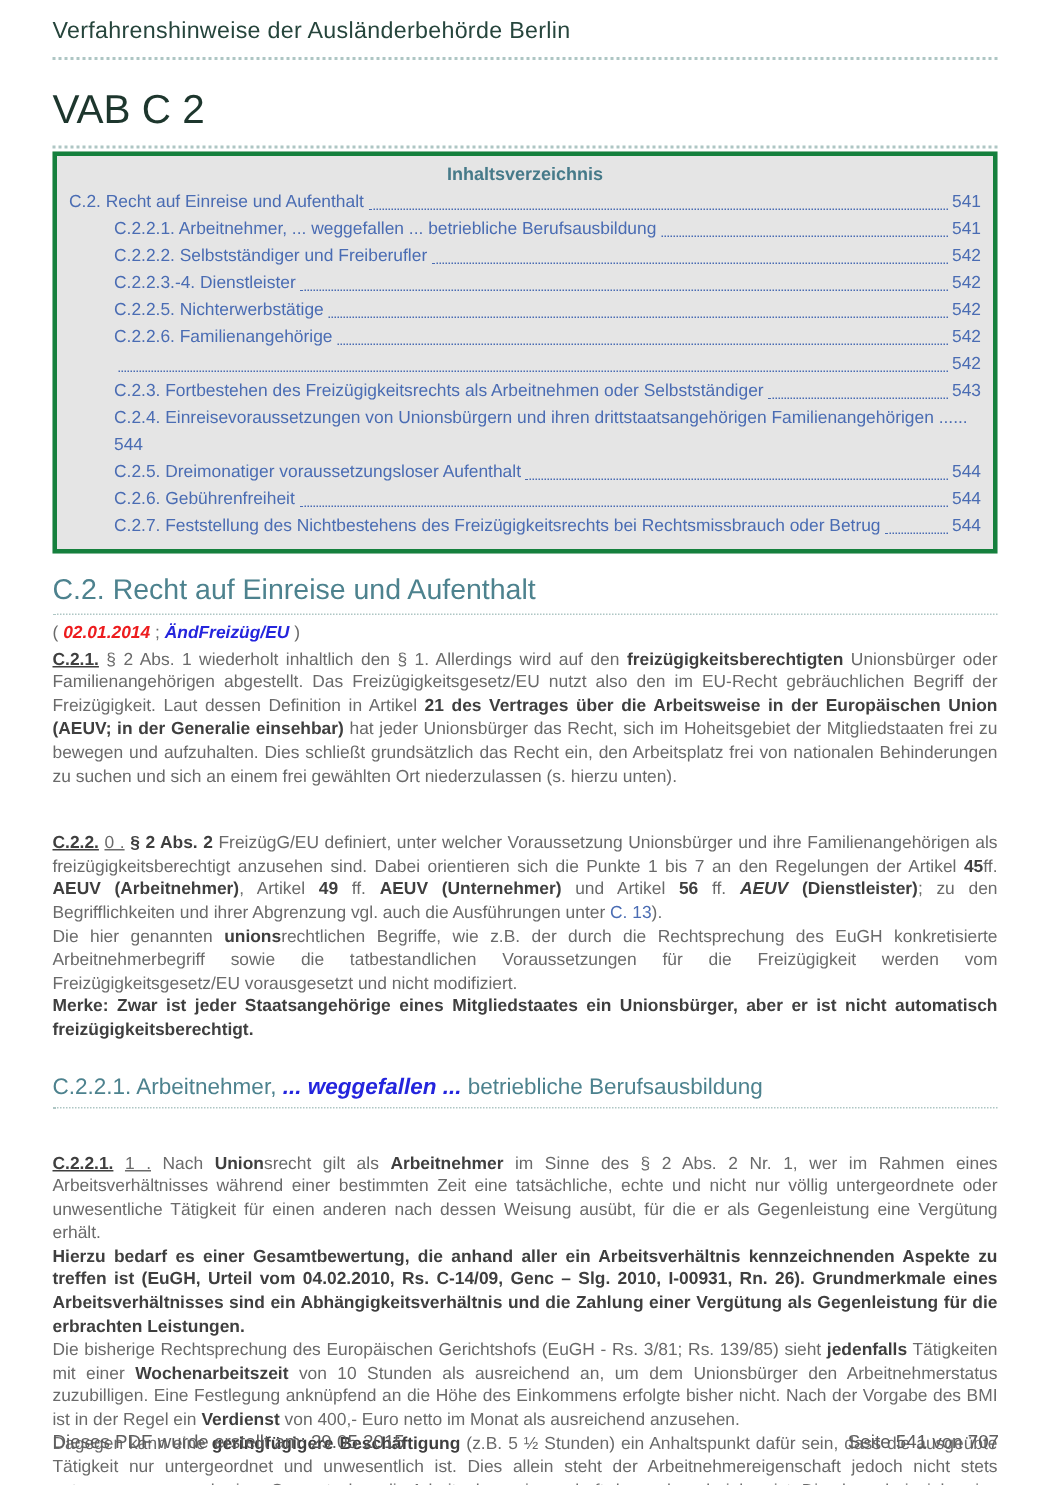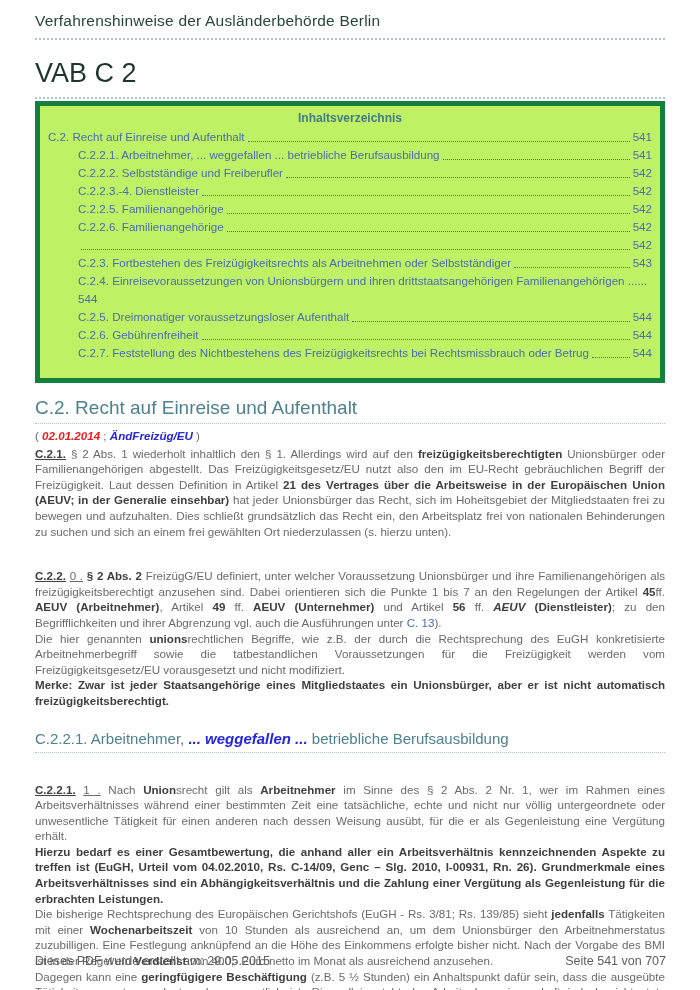--- a/index.html
+++ b/index.html
@@ -12,22 +12,22 @@
   .doc-header-title {
     font-size:15.5px; color:#26453c; padding-bottom:8px;
     border-bottom:2px dotted #aec6c4; letter-spacing:0.2px;
   }
   .page-title {
     font-size:27px; font-weight:normal; color:#1d362d;
     margin:18px 0 0 0; padding-bottom:8px; border-bottom:2px dotted #aec6c4;
   }
 
   .toc-box {
-    margin-top:2px; background:#bef264; border:5px solid #15803d;
-    padding:3px 8px 16px 8px;
+    margin-top:2px; background:#e5e5e5; border:3px solid #15803d;
+    padding:3px 8px 6px 8px;
   }
   .toc-title { text-align:center; color:#467a89; font-weight:bold; font-size:12px; line-height:19px; }
   .toc-entry { display:flex; align-items:flex-end; color:#4a6cb3; font-size:11.6px; line-height:18px; }
   .toc-entry.indent { padding-left:30px; }
   .toc-entry.wrap { display:block; }
   .toc-label { white-space:nowrap; }
   .toc-entry.wrap .toc-label { white-space:normal; display:inline;text-align:center; }
   .toc-leader { flex:1; border-bottom:1px dotted #4a6cb3; margin:0 3px 4px 3px; min-width:8px; }
 
   h2.section-heading {
@@ -75,31 +75,31 @@
           <span class="toc-label">C.2. Recht auf Einreise und Aufenthalt</span>
           <span class="toc-leader"></span>
           <span class="toc-page">541</span>
         </div>
         <div class="toc-entry indent">
           <span class="toc-label">C.2.2.1. Arbeitnehmer, ... weggefallen ... betriebliche Berufsausbildung</span>
           <span class="toc-leader"></span>
           <span class="toc-page">541</span>
         </div>
         <div class="toc-entry indent">
-          <span class="toc-label">C.2.2.2. Selbstständige und Freiberufler</span>
+          <span class="toc-label">C.2.2.2. Selbstständiger und Freiberufler</span>
           <span class="toc-leader"></span>
           <span class="toc-page">542</span>
         </div>
         <div class="toc-entry indent">
           <span class="toc-label">C.2.2.3.-4. Dienstleister</span>
           <span class="toc-leader"></span>
           <span class="toc-page">542</span>
         </div>
         <div class="toc-entry indent">
-          <span class="toc-label">C.2.2.5. Familienangehörige</span>
+          <span class="toc-label">C.2.2.5. Nichterwerbstätige</span>
           <span class="toc-leader"></span>
           <span class="toc-page">542</span>
         </div>
         <div class="toc-entry indent">
           <span class="toc-label">C.2.2.6. Familienangehörige</span>
           <span class="toc-leader"></span>
           <span class="toc-page">542</span>
         </div>
         <div class="toc-entry indent">
           <span class="toc-leader"></span>

